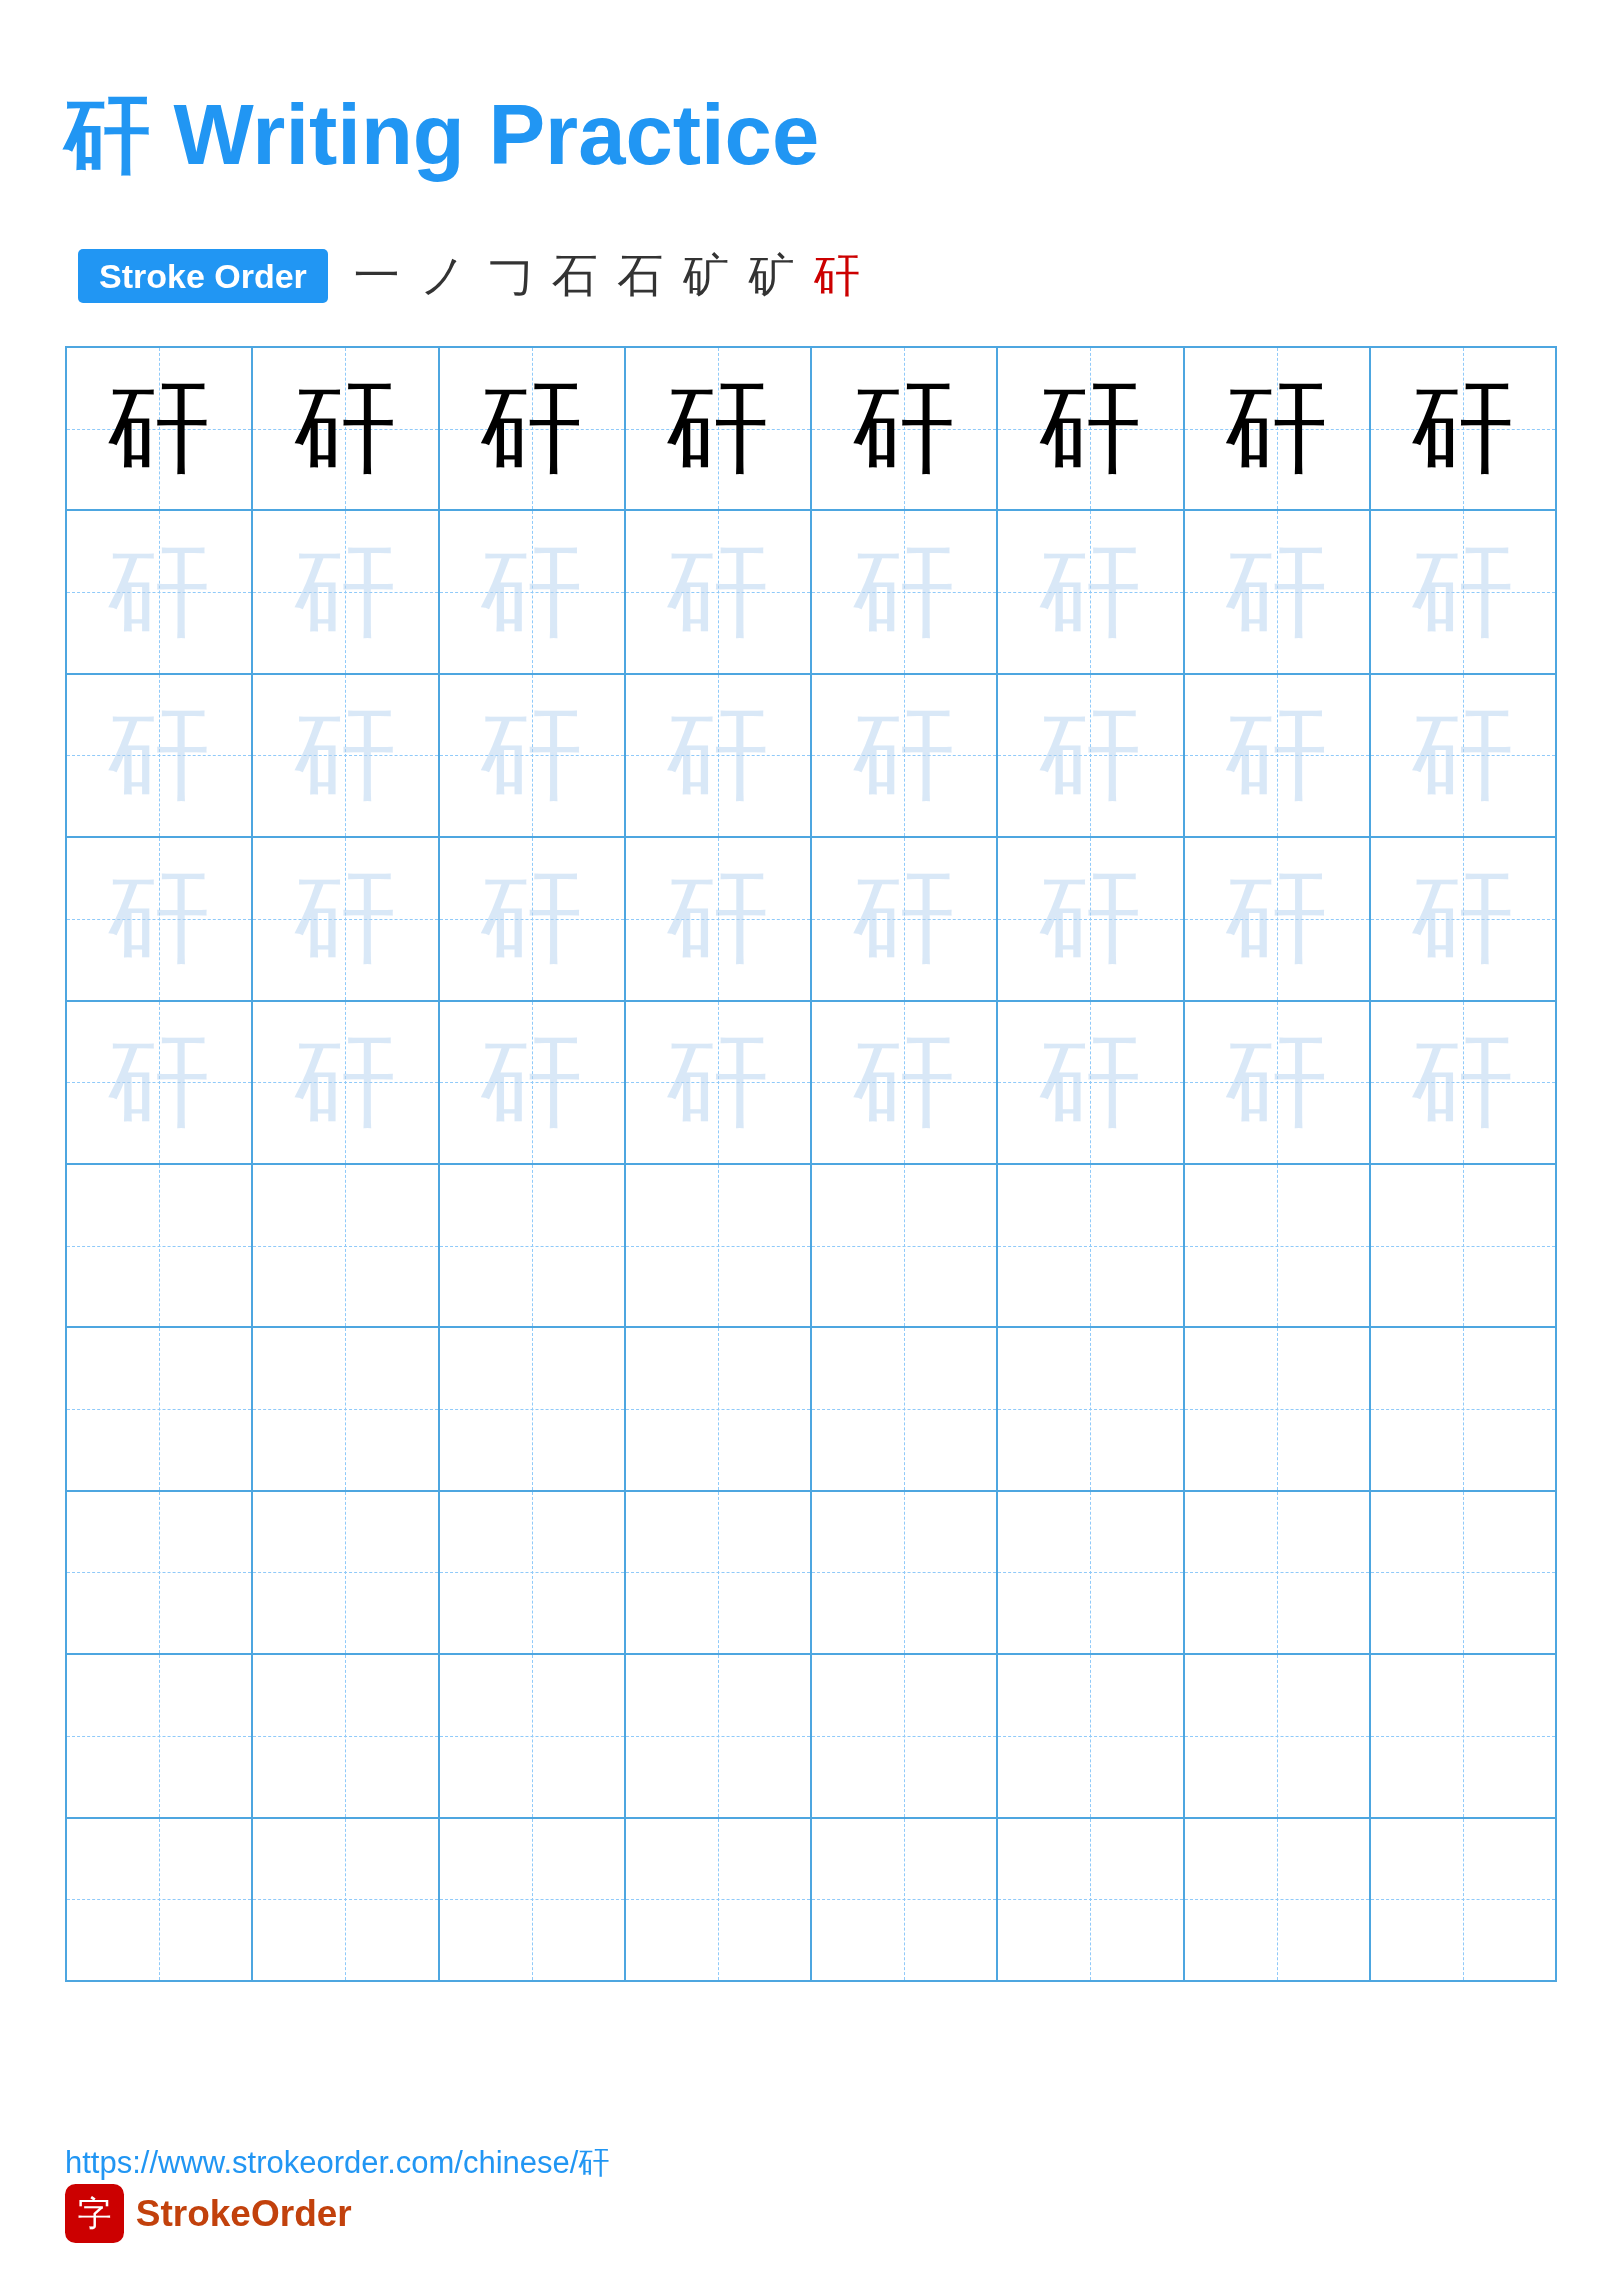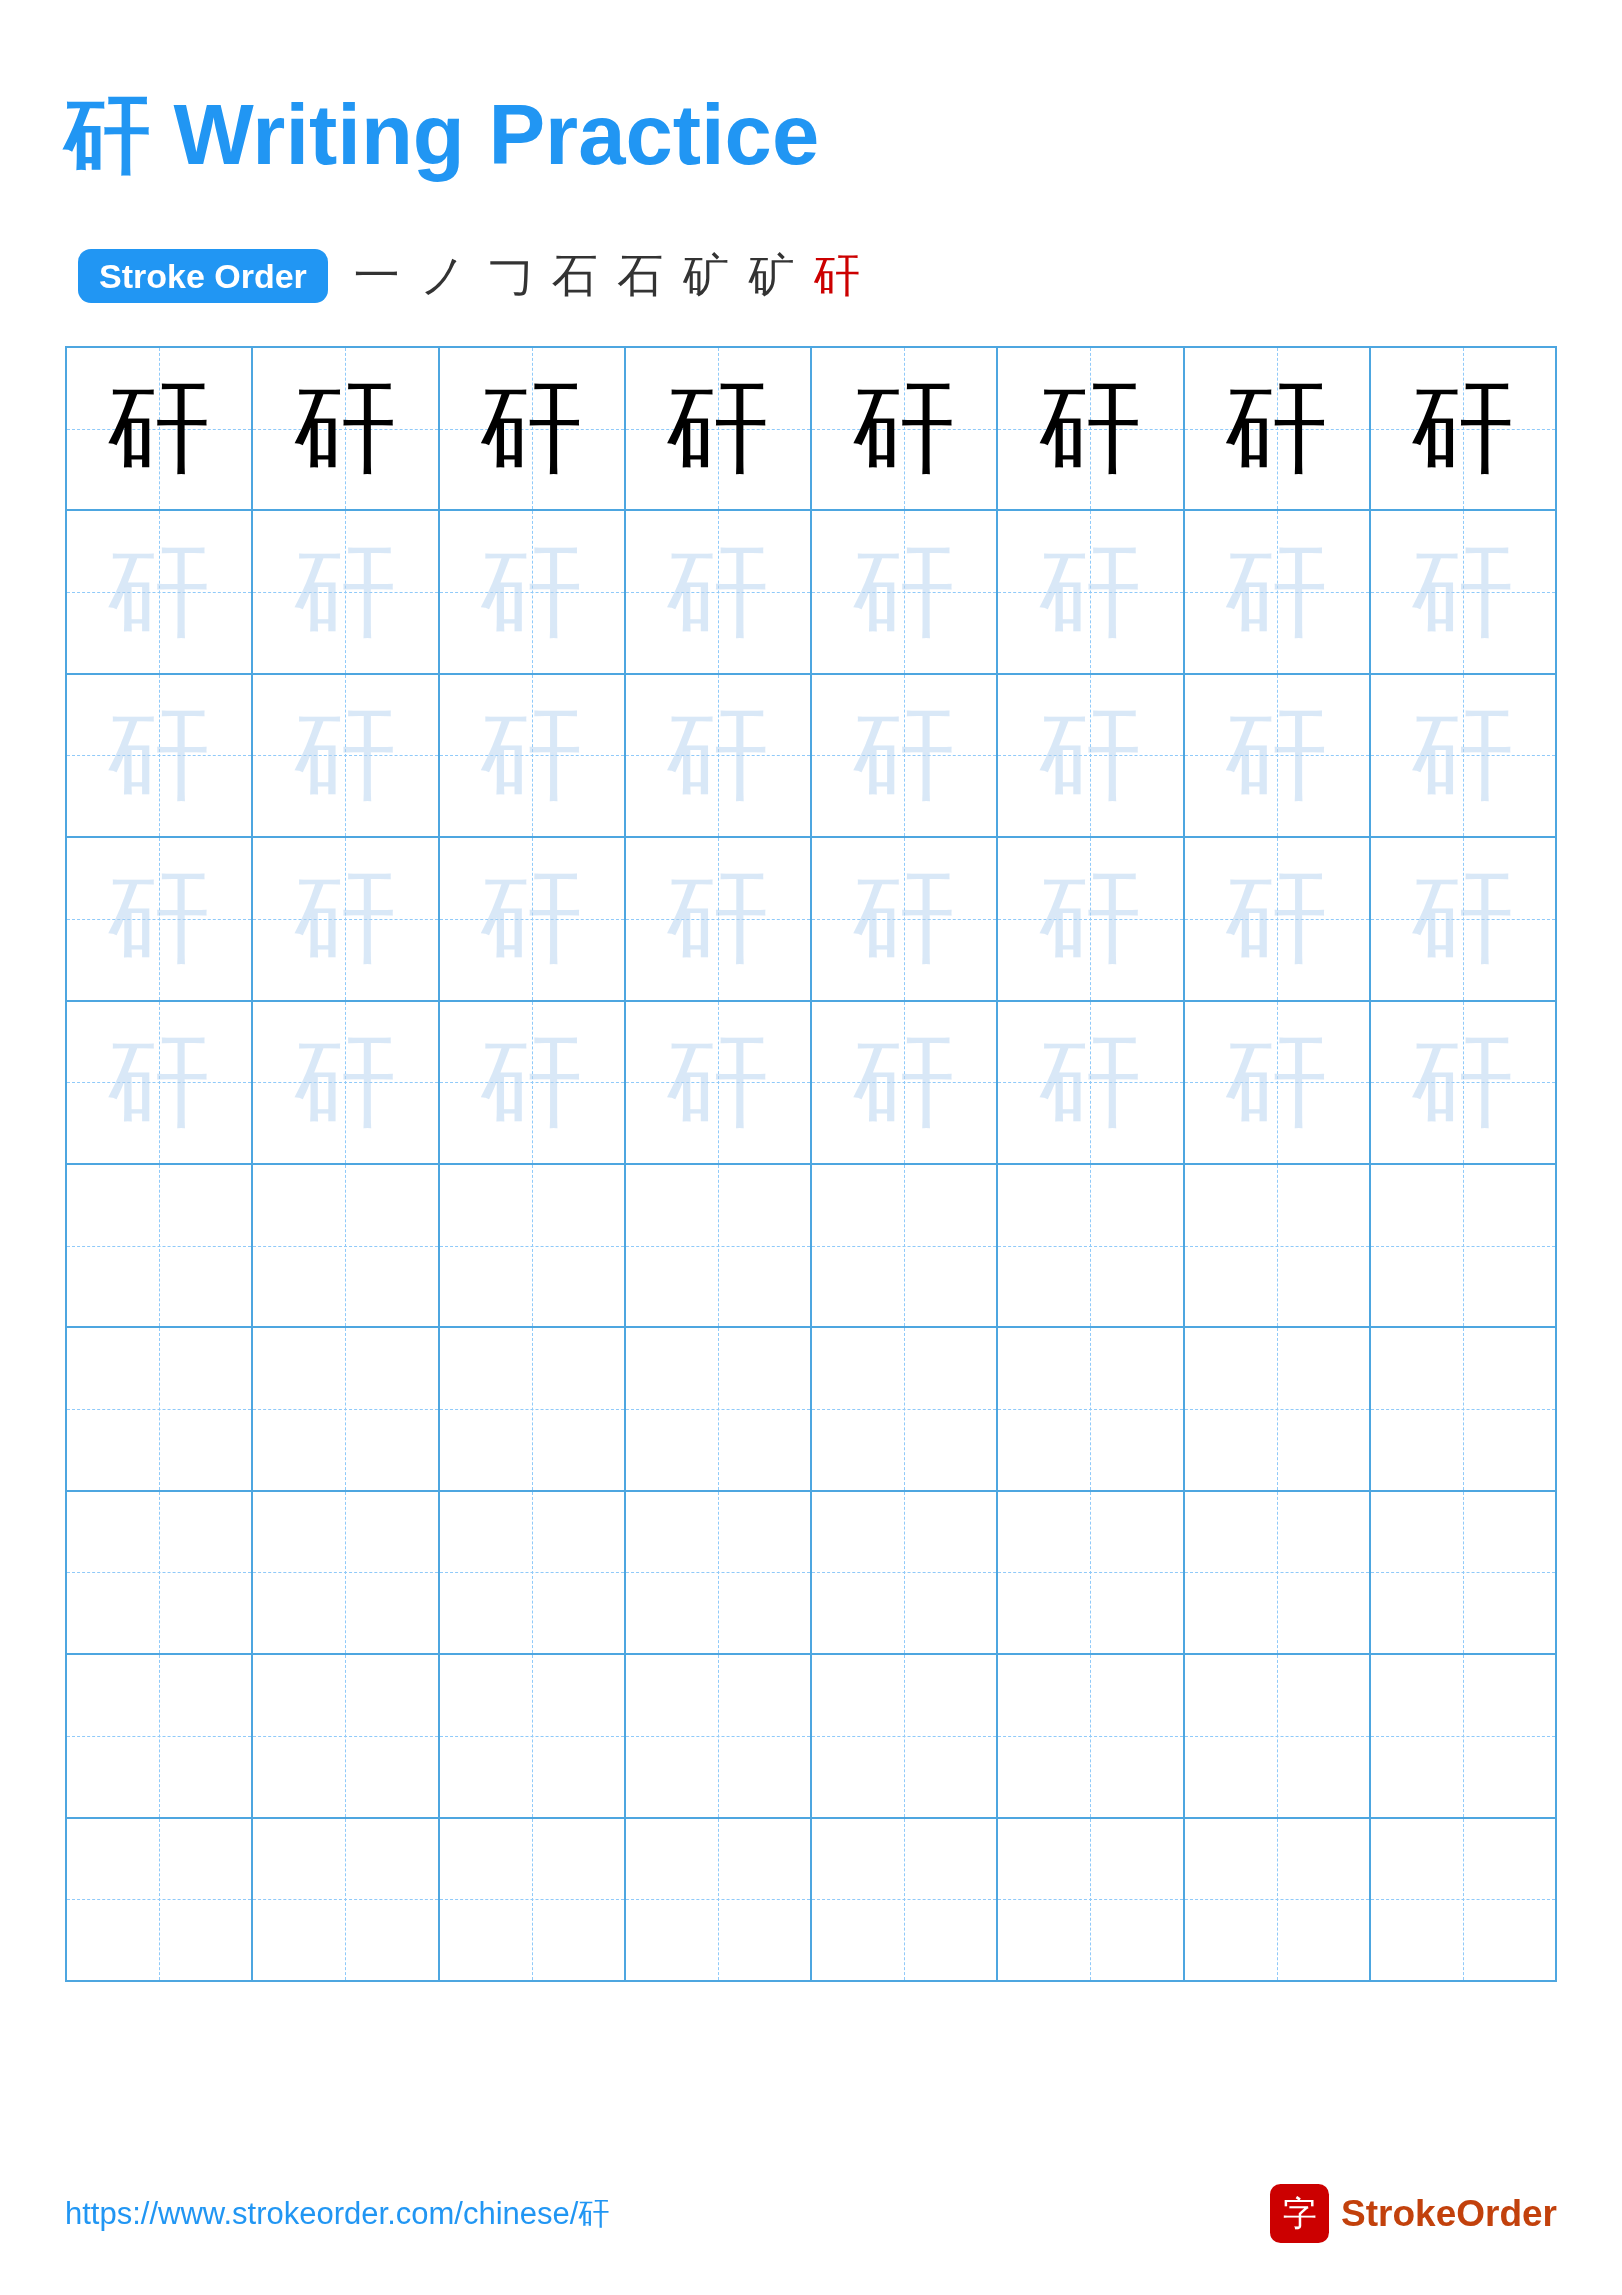--- a/index.html
+++ b/index.html
@@ -34,21 +34,21 @@
       margin-bottom: 39px;
       padding-left: 13px;
     }
 
     .stroke-order-badge {
       background: #2196F3;
       color: #fff;
       font-size: 34px;
       font-weight: bold;
       padding: 7.9px 21px;
-      border-radius: 13px;
+      border-radius: 5px;
       margin-right: 26px;
       font-family: 'Arial', sans-serif;
       white-space: nowrap;
     }
 
     .stroke-sequence {
       display: flex;
       align-items: center;
       gap: 19.6px;
       font-size: 46px;
@@ -114,22 +114,22 @@
     
     .row-faded .cell-char { color: rgba(180,210,240,0.5); }
 
     
     .footer {
       position: absolute;
       bottom: 52px;
       left: 65px;
       right: 65px;
       display: flex;
-      align-items: center;
       justify-content: space-between;
+      flex-direction: column;
     }
 
     .footer-url {
       color: #2196F3;
       font-size: 31px;
       font-family: 'Arial', sans-serif;
     }
 
     .footer-brand {
       display: flex;

